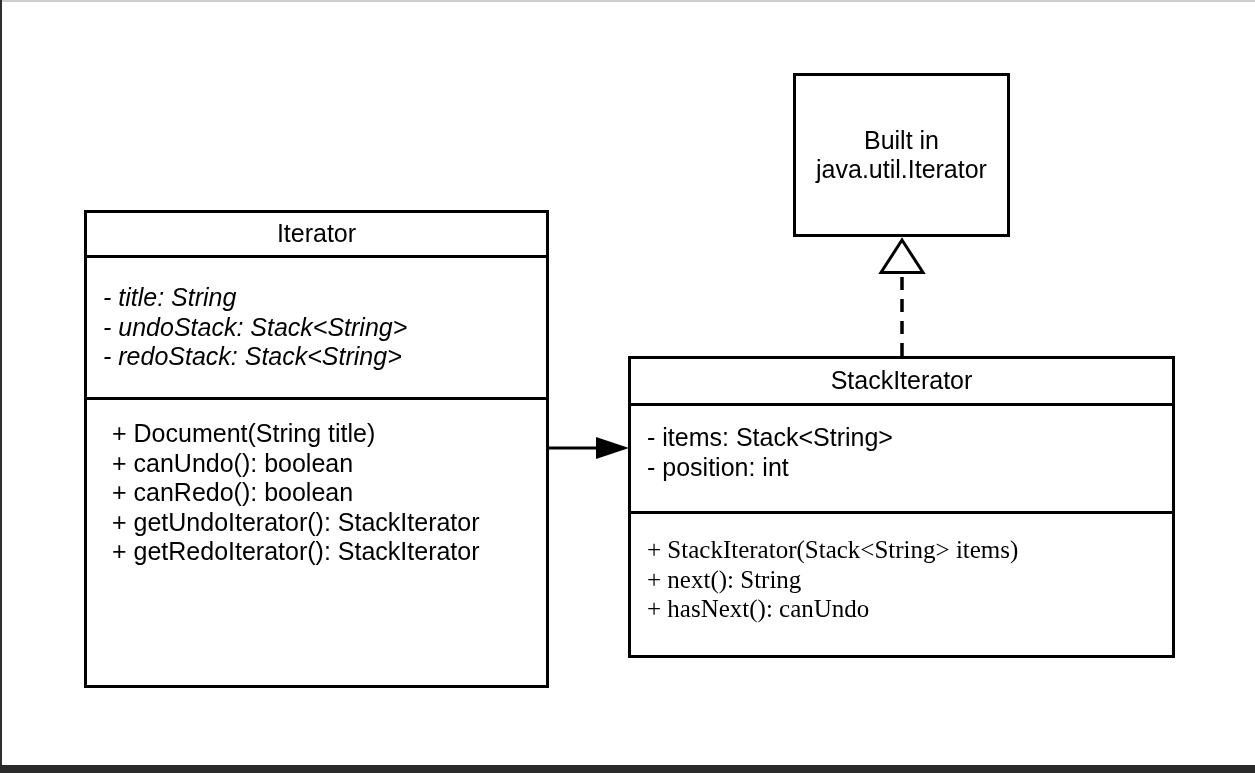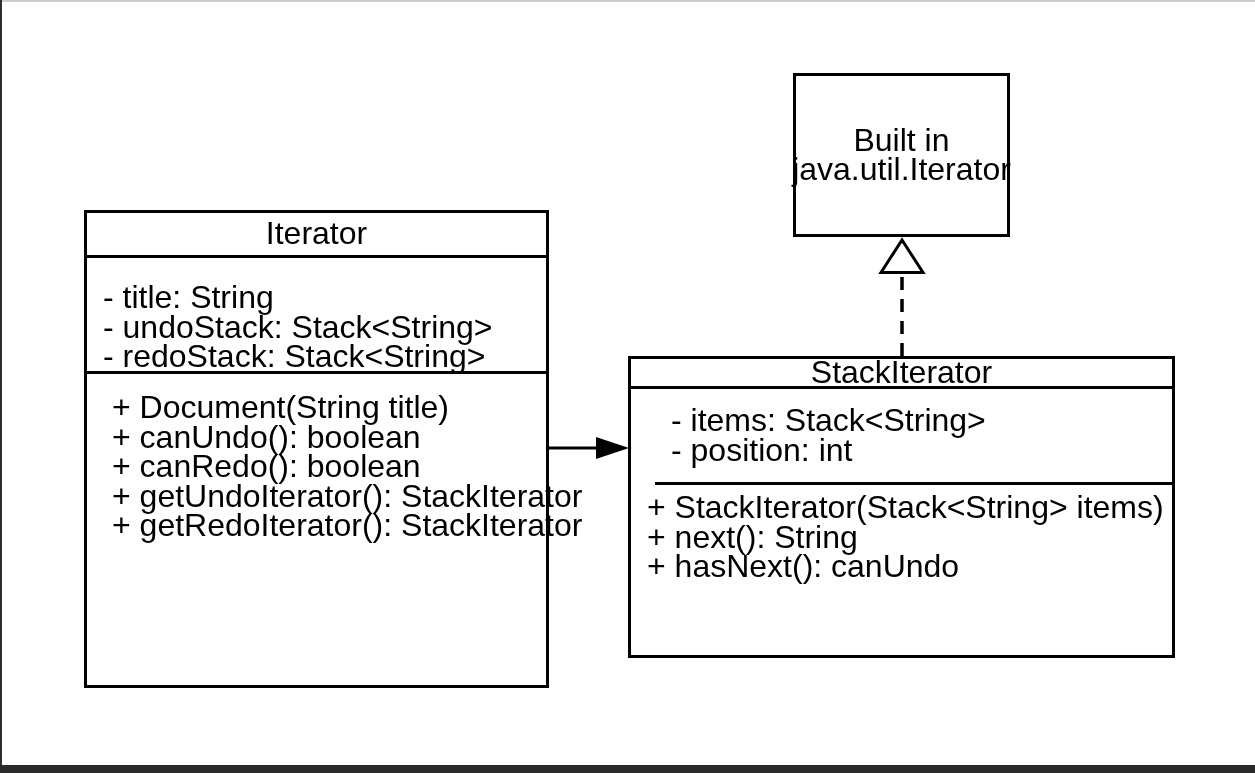--- a/index.html
+++ b/index.html
@@ -19,21 +19,21 @@
   .edge-left   { position:absolute; left:0; top:0; width:2px; height:773px; background:#2e2e2e; }
   .edge-bottom { position:absolute; left:0; top:765px; width:1255px; height:8px; background:#2a2a2a; }
 
   
   .uml-box {
     position: absolute;
     box-sizing: border-box;
     border: 3px solid #000000;
     background: #ffffff;
     color: #000000;
-    font-size: 32px;
+    font-size: 25px;
     line-height: 29.5px;
   }
   .uml-header {
     box-sizing: border-box;
     border-bottom: 3px solid #000000;
     display: flex;
     align-items: center;
     justify-content: center;
     text-align: center;
   }
@@ -46,27 +46,27 @@
   .uml-row { white-space: nowrap; }
 
   #box-builtin {
     left: 793px; top: 73px; width: 217px; height: 164px;
     display: flex; flex-direction: column;
     align-items: center; justify-content: center;
     text-align: center;
   }
   #box-document { left: 84px; top: 210px; width: 465px; height: 478px; }
   #box-document .uml-header { height: 45px; }
-  #box-document .attrs   { height: 116px; padding-top: 25px; }
+  #box-document .attrs   { height: 142px; padding-top: 25px; font-style: italic; }
   #box-document .methods { padding-top: 19px; padding-left: 25px; }
 
   #box-stackiterator { left: 628px; top: 356px; width: 547px; height: 302px; }
-  #box-stackiterator .uml-header { height: 30px; }
-  #box-stackiterator .attrs   { height: 96px; padding-top: 17px; margin-left: 24px; }
-  #box-stackiterator .methods { padding-top: 8px; }
+  #box-stackiterator .uml-header { height: 47px; }
+  #box-stackiterator .attrs   { height: 108px; padding-top: 17px; }
+  #box-stackiterator .methods { padding-top: 21px; font-family: Liberation Serif, serif; }
 
   #connector-layer {
     position: absolute;
     left: 0; top: 0;
     width: 1255px; height: 773px;
     pointer-events: none;
   }
 </style>
 </head>
 <body>

